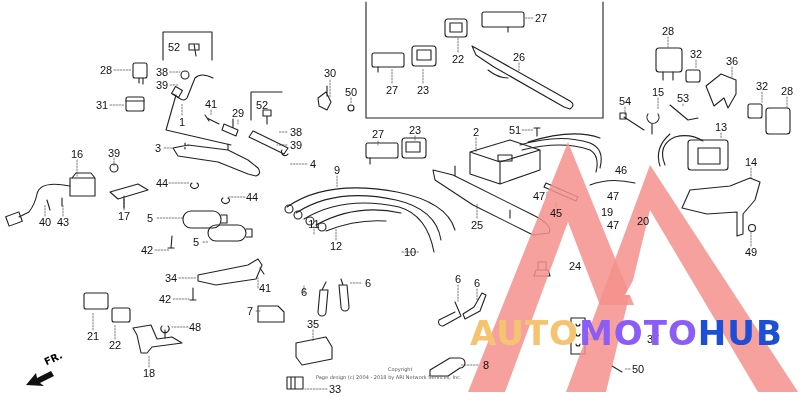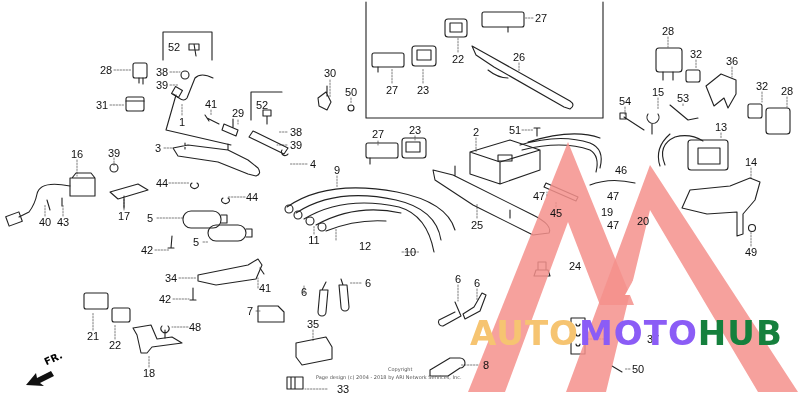--- a/index.html
+++ b/index.html
@@ -3,21 +3,21 @@
 <meta charset="utf-8">
 <style>
   html,body{margin:0;padding:0;background:#fff;}
   body{width:800px;height:400px;overflow:hidden;position:relative;font-family:"Liberation Sans",sans-serif;}
   #diagram{position:absolute;left:0;top:0;width:800px;height:400px;}
   .lbl{position:absolute;font-family:"Liberation Sans",sans-serif;font-size:11px;color:#111;line-height:11px;white-space:nowrap;transform:translate(-50%,-50%);}
   .copy{position:absolute;font-family:"DejaVu Sans",sans-serif;font-size:5px;color:#555;white-space:nowrap;}
   .wm-text{position:absolute;left:470px;top:316px;font-family:"DejaVu Sans",sans-serif;font-weight:bold;font-size:34px;letter-spacing:1px;line-height:34px;white-space:nowrap;}
   .wm-auto{color:#f6c471;}
   .wm-moto{color:#8b5cf6;}
-  .wm-hub{color:#15803d;}
+  .wm-hub{color:#1d4ed8;}
   .fr{position:absolute;left:44px;top:353px;font-family:"DejaVu Sans",sans-serif;font-weight:bold;font-size:10px;transform:rotate(-25deg);}
 </style>
 </head>
 <body>
 
 <svg id="diagram" viewBox="0 0 800 400" xmlns="http://www.w3.org/2000/svg">
   <g fill="none" stroke="#222" stroke-width="1.1" stroke-linecap="round" stroke-linejoin="round">
 
     <path d="M163 60 V32 H212 V60"></path>
     <path d="M251 120 V92 H282"></path>
@@ -204,22 +204,22 @@
     <div class="lbl" style="left: 252px; top: 197px;">44</div>
     <div class="lbl" style="left: 124px; top: 216px;">17</div>
     <div class="lbl" style="left: 45px; top: 222px;">40</div>
     <div class="lbl" style="left: 63px; top: 222px;">43</div>
     <div class="lbl" style="left: 150px; top: 218px;">5</div>
     <div class="lbl" style="left: 196px; top: 242px;">5</div>
     <div class="lbl" style="left: 147px; top: 250px;">42</div>
     <div class="lbl" style="left: 330px; top: 73px;">30</div>
     <div class="lbl" style="left: 351px; top: 92px;">50</div>
     <div class="lbl" style="left: 337px; top: 170px;">9</div>
-    <div class="lbl" style="left: 314px; top: 240px;">11</div>
-    <div class="lbl" style="left: 336px; top: 246px; margin-left: 29px;">12</div>
+    <div class="lbl" style="left: 314px; top: 224px;">11</div>
+    <div class="lbl" style="left: 336px; top: 246px;">12</div>
     <div class="lbl" style="left: 410px; top: 252px; text-align: right;">10</div>
     <div class="lbl" style="left: 541px; top: 18px;">27</div>
     <div class="lbl" style="left: 458px; top: 59px;">22</div>
     <div class="lbl" style="left: 519px; top: 57px;">26</div>
     <div class="lbl" style="left: 392px; top: 90px;">27</div>
     <div class="lbl" style="left: 423px; top: 90px;">23</div>
     <div class="lbl" style="left: 378px; top: 134px;">27</div>
     <div class="lbl" style="left: 415px; top: 130px;">23</div>
     <div class="lbl" style="left: 476px; top: 132px;">2</div>
     <div class="lbl" style="left: 515px; top: 130px;">51</div>
@@ -249,21 +249,21 @@
     <div class="lbl" style="left: 250px; top: 311px;">7</div>
     <div class="lbl" style="left: 304px; top: 292px;">6</div>
     <div class="lbl" style="left: 368px; top: 283px;">6</div>
     <div class="lbl" style="left: 458px; top: 279px;">6</div>
     <div class="lbl" style="left: 477px; top: 283px;">6</div>
     <div class="lbl" style="left: 93px; top: 336px;">21</div>
     <div class="lbl" style="left: 115px; top: 345px;">22</div>
     <div class="lbl" style="left: 195px; top: 327px;">48</div>
     <div class="lbl" style="left: 149px; top: 373px;">18</div>
     <div class="lbl" style="left: 313px; top: 324px;">35</div>
-    <div class="lbl" style="left: 335px; top: 389px; margin-left: 8px;">33</div>
+    <div class="lbl" style="left: 335px; top: 389px;">33</div>
     <div class="lbl" style="left: 486px; top: 365px;">8</div>
     <div class="lbl" style="left: 613px; top: 339px; margin-left: 40px;">37</div>
     <div class="lbl" style="left: 638px; top: 369px;">50</div>
   </div>
 
 <div class="fr">FR.</div>
 <div class="copy" style="left:388px;top:366px;">Copyright</div>
 <div class="copy" style="left:316px;top:374px;">Page design (c) 2004 - 2018 by ARI Network Services, Inc.</div>
 
 <div class="wm-text">

